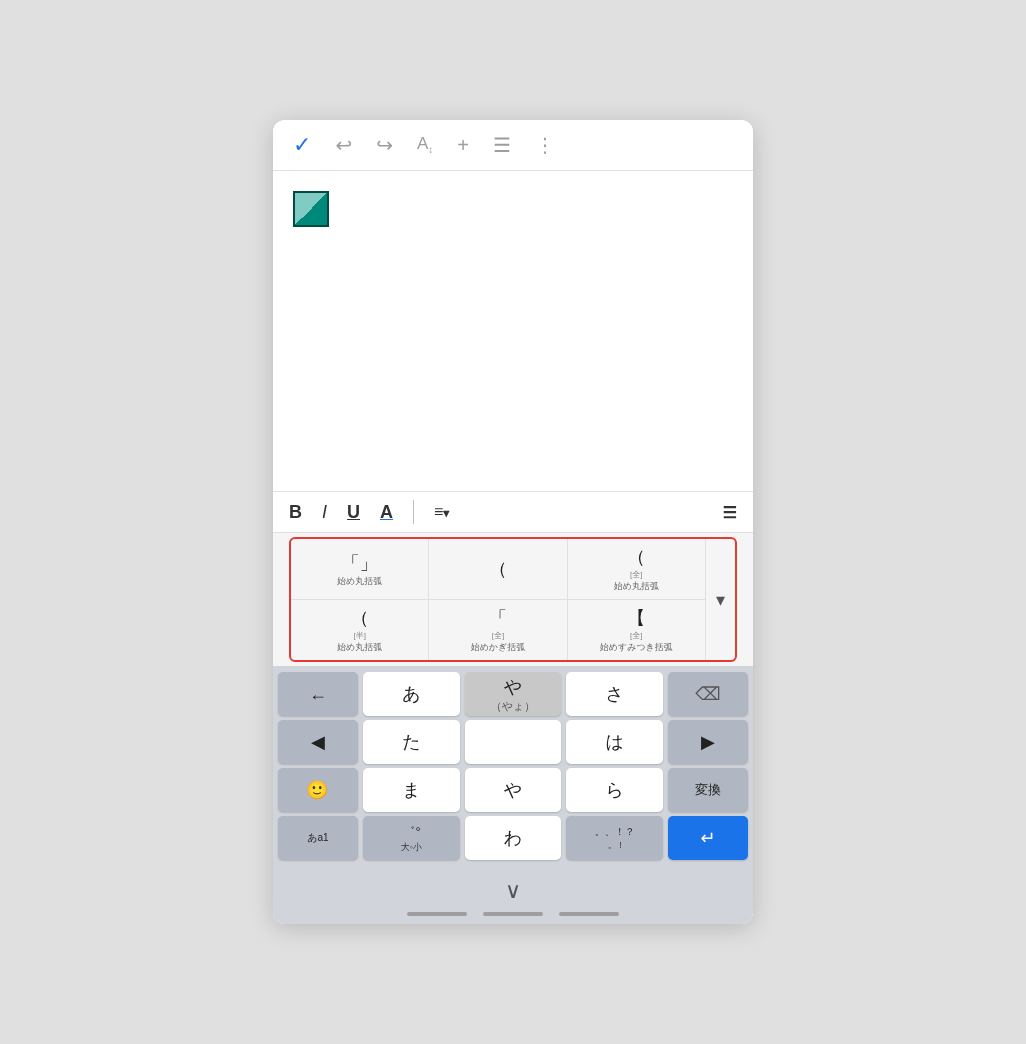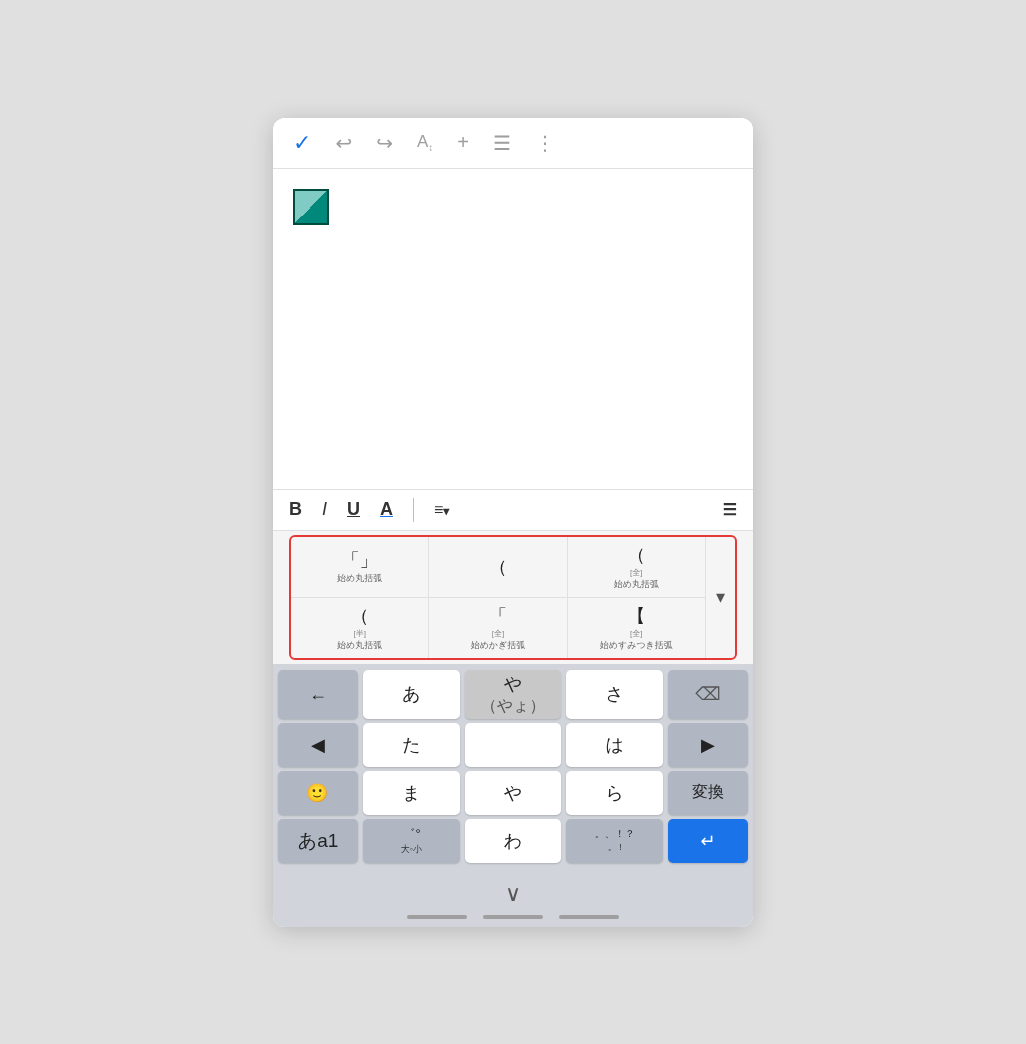--- a/index.html
+++ b/index.html
@@ -176,21 +176,21 @@
     .kb-key.active {
       background: #c8c8c8;
     }
     .kb-key .small-label {
       font-size: 9px;
       color: #555;
     }
     .kb-key.gray .small-label { color: #333; }
     .kb-key .main-char { font-size: 18px; }
     .kb-key .sub-chars {
-      font-size: 16px;
+      font-size: 11px;
       color: #555;
     }
     .kb-backspace {
       font-size: 20px;
       color: #555;
     }
     .kb-arrow {
       font-size: 16px;
     }
     .kb-emoji {
@@ -343,27 +343,27 @@
       <div class="kb-key" style="flex:1;">
         <span class="main-char">ま</span>
       </div>
       <div class="kb-key" style="flex:1;">
         <span class="main-char">や</span>
       </div>
       <div class="kb-key" style="flex:1;">
         <span class="main-char">ら</span>
       </div>
       <div class="kb-key gray" style="flex:1.1; max-width:80px; font-size:13px;">
-        <span class="main-char" style="font-size:16px;">変換</span>
+        <span class="main-char" style="font-size:13px;">変換</span>
       </div>
     </div>
 
     <div class="kb-row">
       <div class="kb-key gray" style="flex:1.1; max-width:80px; font-size:12px;">
-        <span class="main-char" style="font-size:19px;">あa1</span>
+        <span class="main-char" style="font-size:10px;">あa1</span>
       </div>
       <div class="kb-key gray" style="flex:1;">
         <span class="main-char" style="font-size:13px;">゛°</span>
         <span class="small-label">大◦小</span>
       </div>
       <div class="kb-key" style="flex:1;">
         <span class="main-char">わ</span>
       </div>
       <div class="kb-key gray" style="flex:1;">
         <span class="main-char" style="font-size:10px;">。、！？</span>

